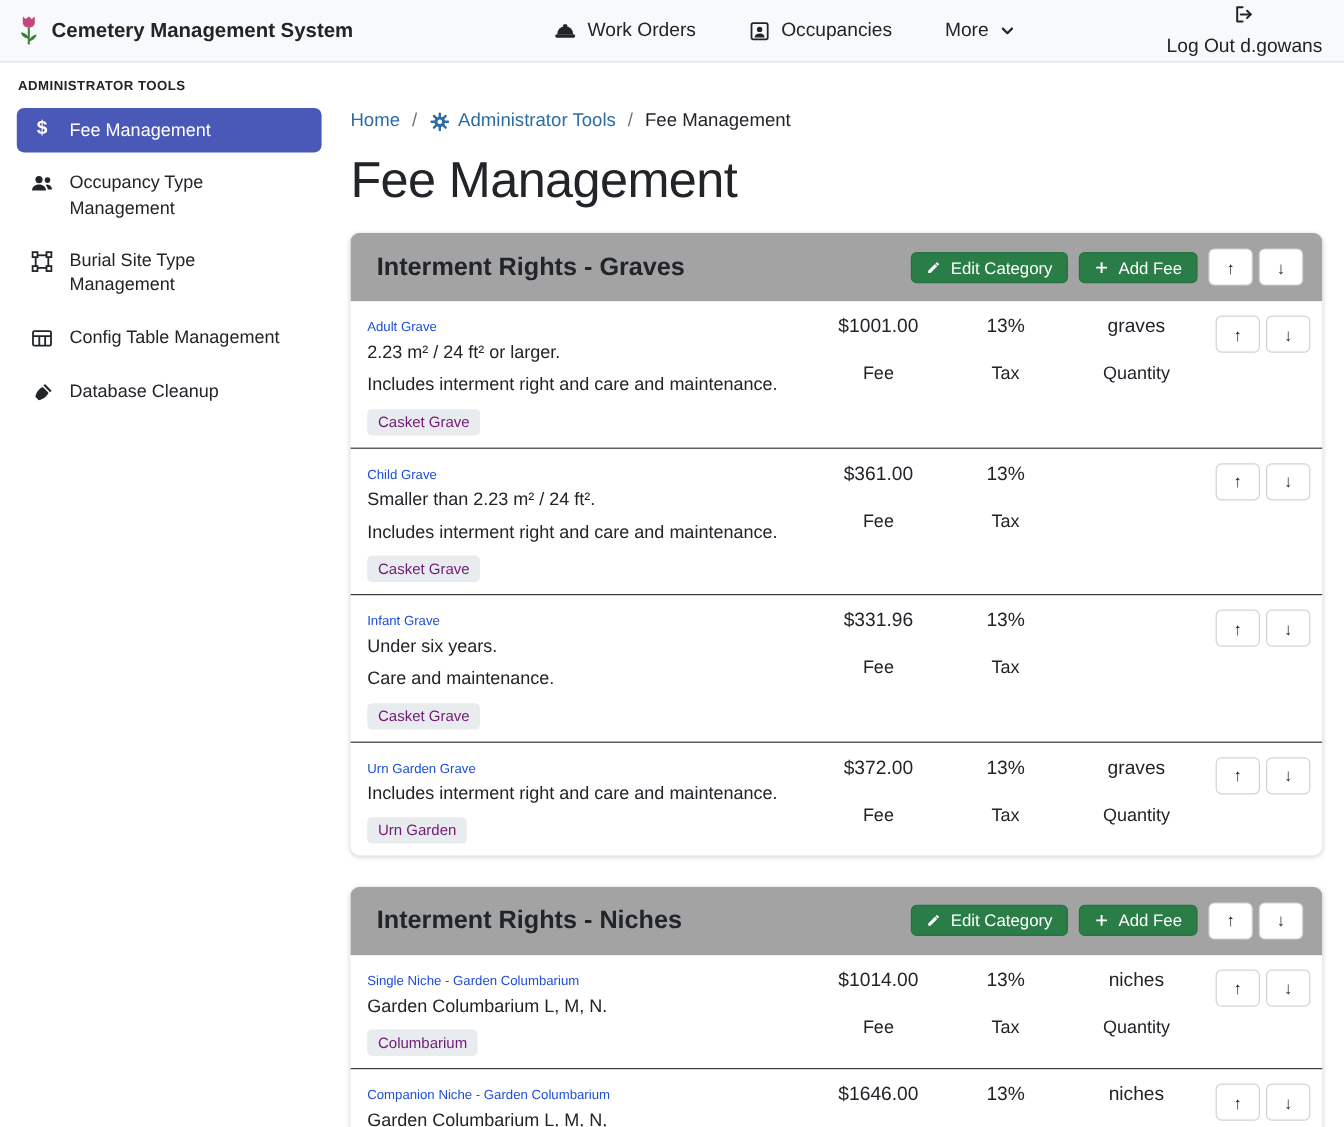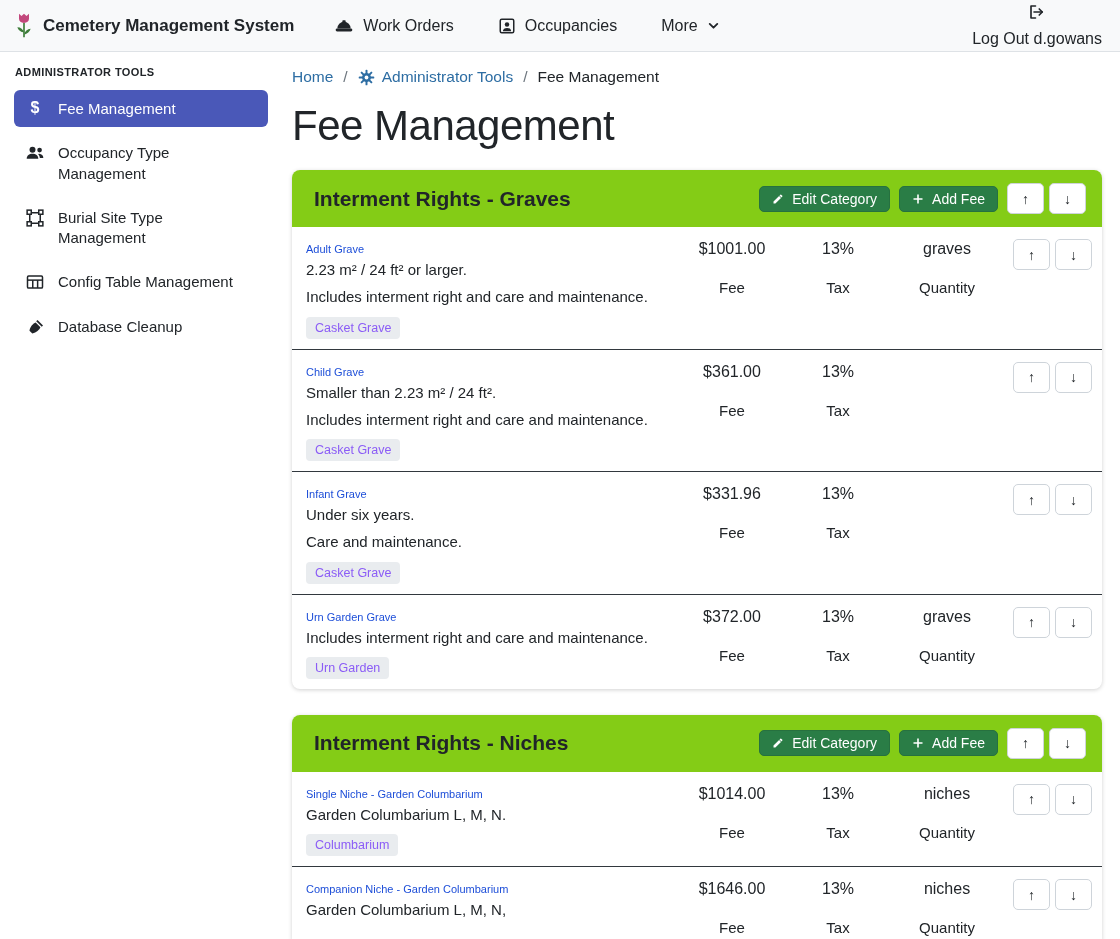--- a/index.html
+++ b/index.html
@@ -4,40 +4,40 @@
 <style>
   * { margin:0; padding:0; box-sizing:border-box; }
   html,body { width:1120px; height:939px; overflow:hidden; background:#fff;
     font-family:"Liberation Sans", sans-serif; color:#212529; }
 
   
   .navbar { display:flex; align-items:center; height:52px; background:#f8f9fa;
     border-bottom:1px solid #dee2e6; padding:0 18px 0 14px; }
   .brand { display:flex; align-items:center; gap:9px; font-weight:700; font-size:17px;
     margin-right:40px; cursor:pointer; }
-  .nav-items { display:flex; gap:44px; align-items:center; flex:1; }
+  .nav-items { display:flex; gap:44px; align-items:center; flex:1;justify-content:center; }
   .nav-item { display:flex; gap:9px; align-items:center; font-size:16px; cursor:pointer; }
   .logout { display:flex; gap:9px; align-items:center; font-size:16px; cursor:pointer;flex-direction:column; }
   .nav-icon { display:flex; align-items:center; }
 
   
   .layout { display:flex; align-items:flex-start; }
   .sidebar { width:280px; flex-shrink:0; padding:14px 12px 0 14px; }
   .sidebar-header { font-size:11px; font-weight:700; letter-spacing:.4px; padding:0 0 12px 1px; }
   .side-item { display:flex; gap:12px; align-items:flex-start; padding:8px 10px;
     border-radius:6px; font-size:15px; margin-bottom:7px; cursor:pointer; }
   .side-item .lbl { max-width:175px; line-height:1.35; padding-top:1px; }
   .side-item.active { background:#4a58b8; color:#fff; }
   .side-icon { width:22px; display:flex; justify-content:center; margin-top:2px; flex-shrink:0; }
   .dollar-glyph { font-weight:700; font-size:16px; line-height:1; }
 
   .main { flex:1; padding:16px 18px 0 12px; }
 
   
-  .breadcrumb { display:flex; align-items:center; gap:10px; font-size:15.5px; }
+  .breadcrumb { display:flex; align-items:center; gap:10px; font-size:15.5px;margin-top:24px; }
   .crumb-link { color:#2d6da3; text-decoration:none; cursor:pointer; display:flex; align-items:center; gap:7px; }
   .crumb-sep { color:#6c757d; }
   .crumb-current { color:#212529; }
 
   
   .title-row { display:flex; justify-content:space-between; align-items:center; margin:16px 0 20px; }
   .page-title { font-size:42px; font-weight:400; letter-spacing:-.5px; }
 
   
   button { font-family:inherit; cursor:pointer; }
@@ -46,32 +46,32 @@
   .btn-lg { font-size:15.5px; padding:9px 16px; }
   .btn-sm { font-size:14px; padding:4px 12px; border-radius:5px; }
   .btn-arrow { background:#fff; border:1px solid #ced4da; border-radius:5px;
     width:37px; height:31px; font-size:14px; color:#212529;
     display:inline-flex; align-items:center; justify-content:center; }
   .arrow-group { display:flex; gap:5px; }
 
   
   .card { border-radius:8px; box-shadow:0 1px 4px rgba(0,0,0,.18); margin-bottom:26px;
     background:#fff; overflow:hidden; }
-  .card-header { display:flex; align-items:center; background:#84cc16; padding:13px 16px 13px 22px; }
+  .card-header { display:flex; align-items:center; background:#a3a3a3; padding:13px 16px 13px 22px; }
   .card-title { font-size:21px; font-weight:700; flex:1; }
   .header-actions { display:flex; align-items:center; gap:9px; }
 
   .fee-row { display:flex; align-items:flex-start; padding:12px 10px 10px 14px;
     border-bottom:1px solid #32383e; }
   .fee-row:last-child { border-bottom:none; }
   .fee-main { flex:1; padding-right:8px; }
   .fee-name { color:#1d4ed8; font-weight:400; font-size:11px; text-decoration:none;
     display:inline-block; margin-bottom:5px; cursor:pointer; }
   .fee-desc { font-size:15px; line-height:1.35; margin-bottom:7px; }
-  .tag { display:inline-block; background:#e9ecef; color:#8b5cf6; font-size:12.5px;
+  .tag { display:inline-block; background:#e9ecef; color:#701a75; font-size:12.5px;
     padding:4px 9px; border-radius:4px; margin-top:2px; }
   .fee-col { width:106px; text-align:center; font-size:16px; padding-top:1px; flex-shrink:0; }
   .fee-col .sub { margin-top:21px; font-size:15px; }
   .fee-col.qty { width:112px; }
   .row-arrows { margin-left:10px; flex-shrink:0; }
 </style>
 </head>
 <body>
 
 <header class="navbar">

